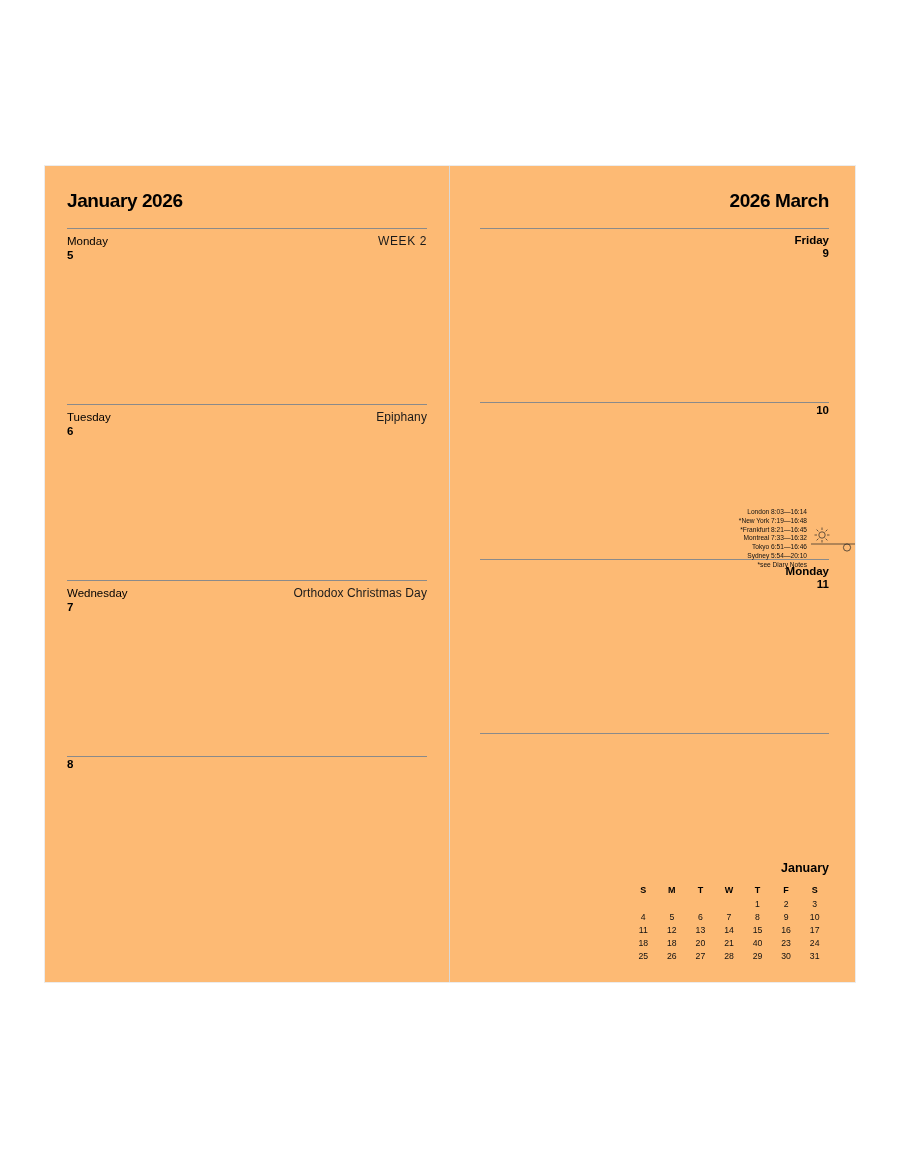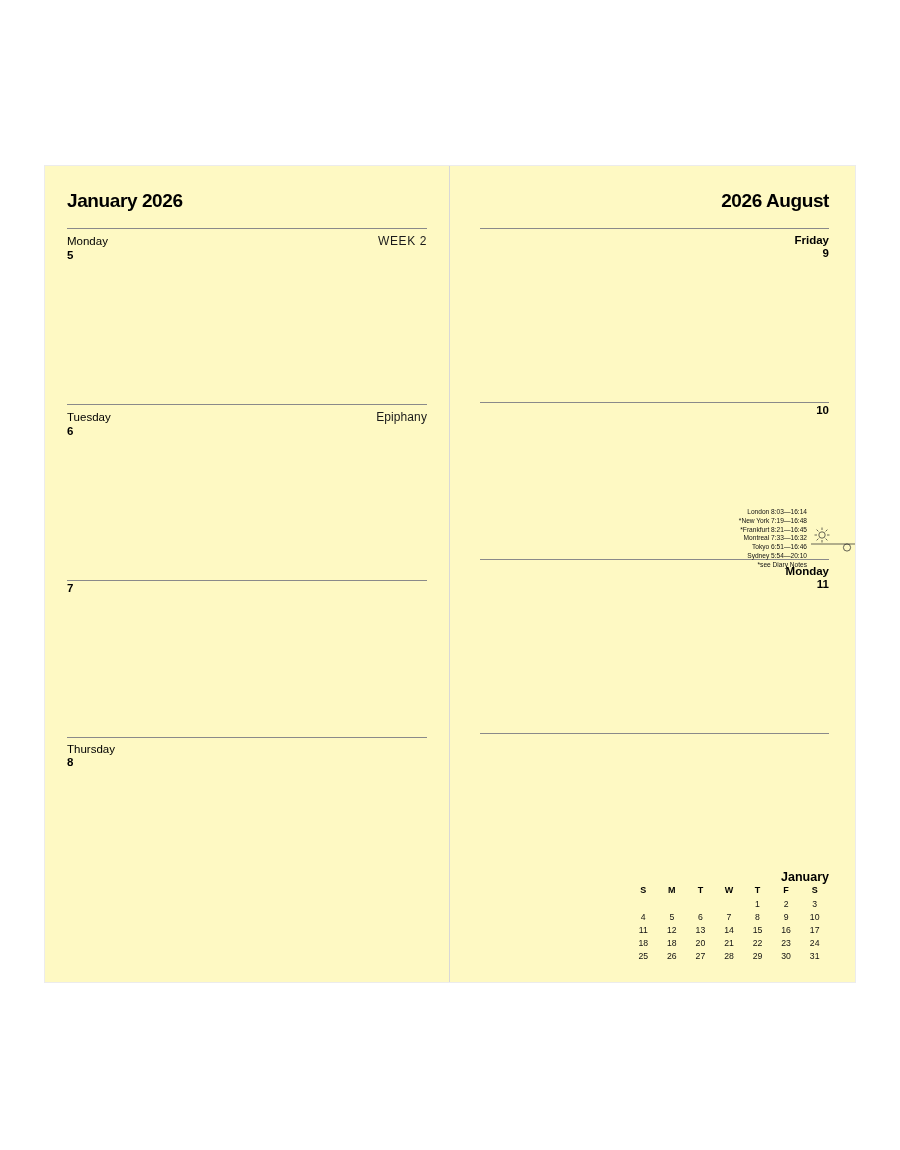--- a/index.html
+++ b/index.html
@@ -15,21 +15,21 @@
     position: relative;
     overflow: hidden;
   }
 
   .spread {
     position: absolute;
     left: 45px;
     top: 166px;
     width: 810px;
     height: 816px;
-    background: #fef9c3;
+    background: #fdba74;
     box-shadow: 0 0 0 1px #ececec;
     display: flex;
   }
 
   .page {
     position: relative;
     height: 100%;
     box-sizing: border-box;
   }
   .page-left {
@@ -144,20 +144,21 @@
   .mini-cal {
     position: absolute;
     right: 26px;
     bottom: 20px;
     width: 200px;
   }
   .mini-cal-title {
     text-align: right;
     font-size: 12.5px;
     font-weight: bold;
+    margin-bottom: 9px;
   }
   .mini-cal table {
     border-collapse: collapse;
     width: 100%;
     font-size: 8.7px;
   }
   .mini-cal th {
     font-weight: bold;
     text-align: center;
     padding: 1px 0 3px 0;
@@ -192,37 +193,37 @@
       <div class="day-head">
         <span class="day-name">Tuesday</span>
         <span class="day-note">Epiphany</span>
       </div>
       <div class="day-num">6</div>
       <div class="left-day-body"></div>
     </div>
 
     <div class="day">
       <div class="day-rule"></div>
+      <div class="day-head">
+        <span class="day-name">Wednesday</span>
+        <span class="day-note">Orthodox Christmas Day</span>
+      </div>
       <div class="day-num">7</div>
       <div class="left-day-body"></div>
     </div>
 
     <div class="day">
       <div class="day-rule"></div>
-      <div class="day-head">
-        <span class="day-name">Thursday</span>
-        <span class="day-note"></span>
-      </div>
       <div class="day-num">8</div>
       <div class="left-day-body last"></div>
     </div>
   </div>
 
   <div class="page page-right">
-    <div class="page-title right">2026 August</div>
+    <div class="page-title right">2026 March</div>
     <div class="title-rule"></div>
 
     <div class="day">
       <div class="right-head-row">
         <span class="moon-note">
           <span class="moon-glyph"></span><span></span>
         </span>
         <span class="day-name rightal">Friday</span>
       </div>
       <div class="day-num right">9</div>
@@ -318,21 +319,21 @@
             <td>14</td>
             <td>15</td>
             <td>16</td>
             <td>17</td>
           </tr>
           <tr>
             <td>18</td>
             <td>18</td>
             <td>20</td>
             <td>21</td>
-            <td>22</td>
+            <td>40</td>
             <td>23</td>
             <td>24</td>
           </tr>
           <tr>
             <td>25</td>
             <td>26</td>
             <td>27</td>
             <td>28</td>
             <td>29</td>
             <td>30</td>

